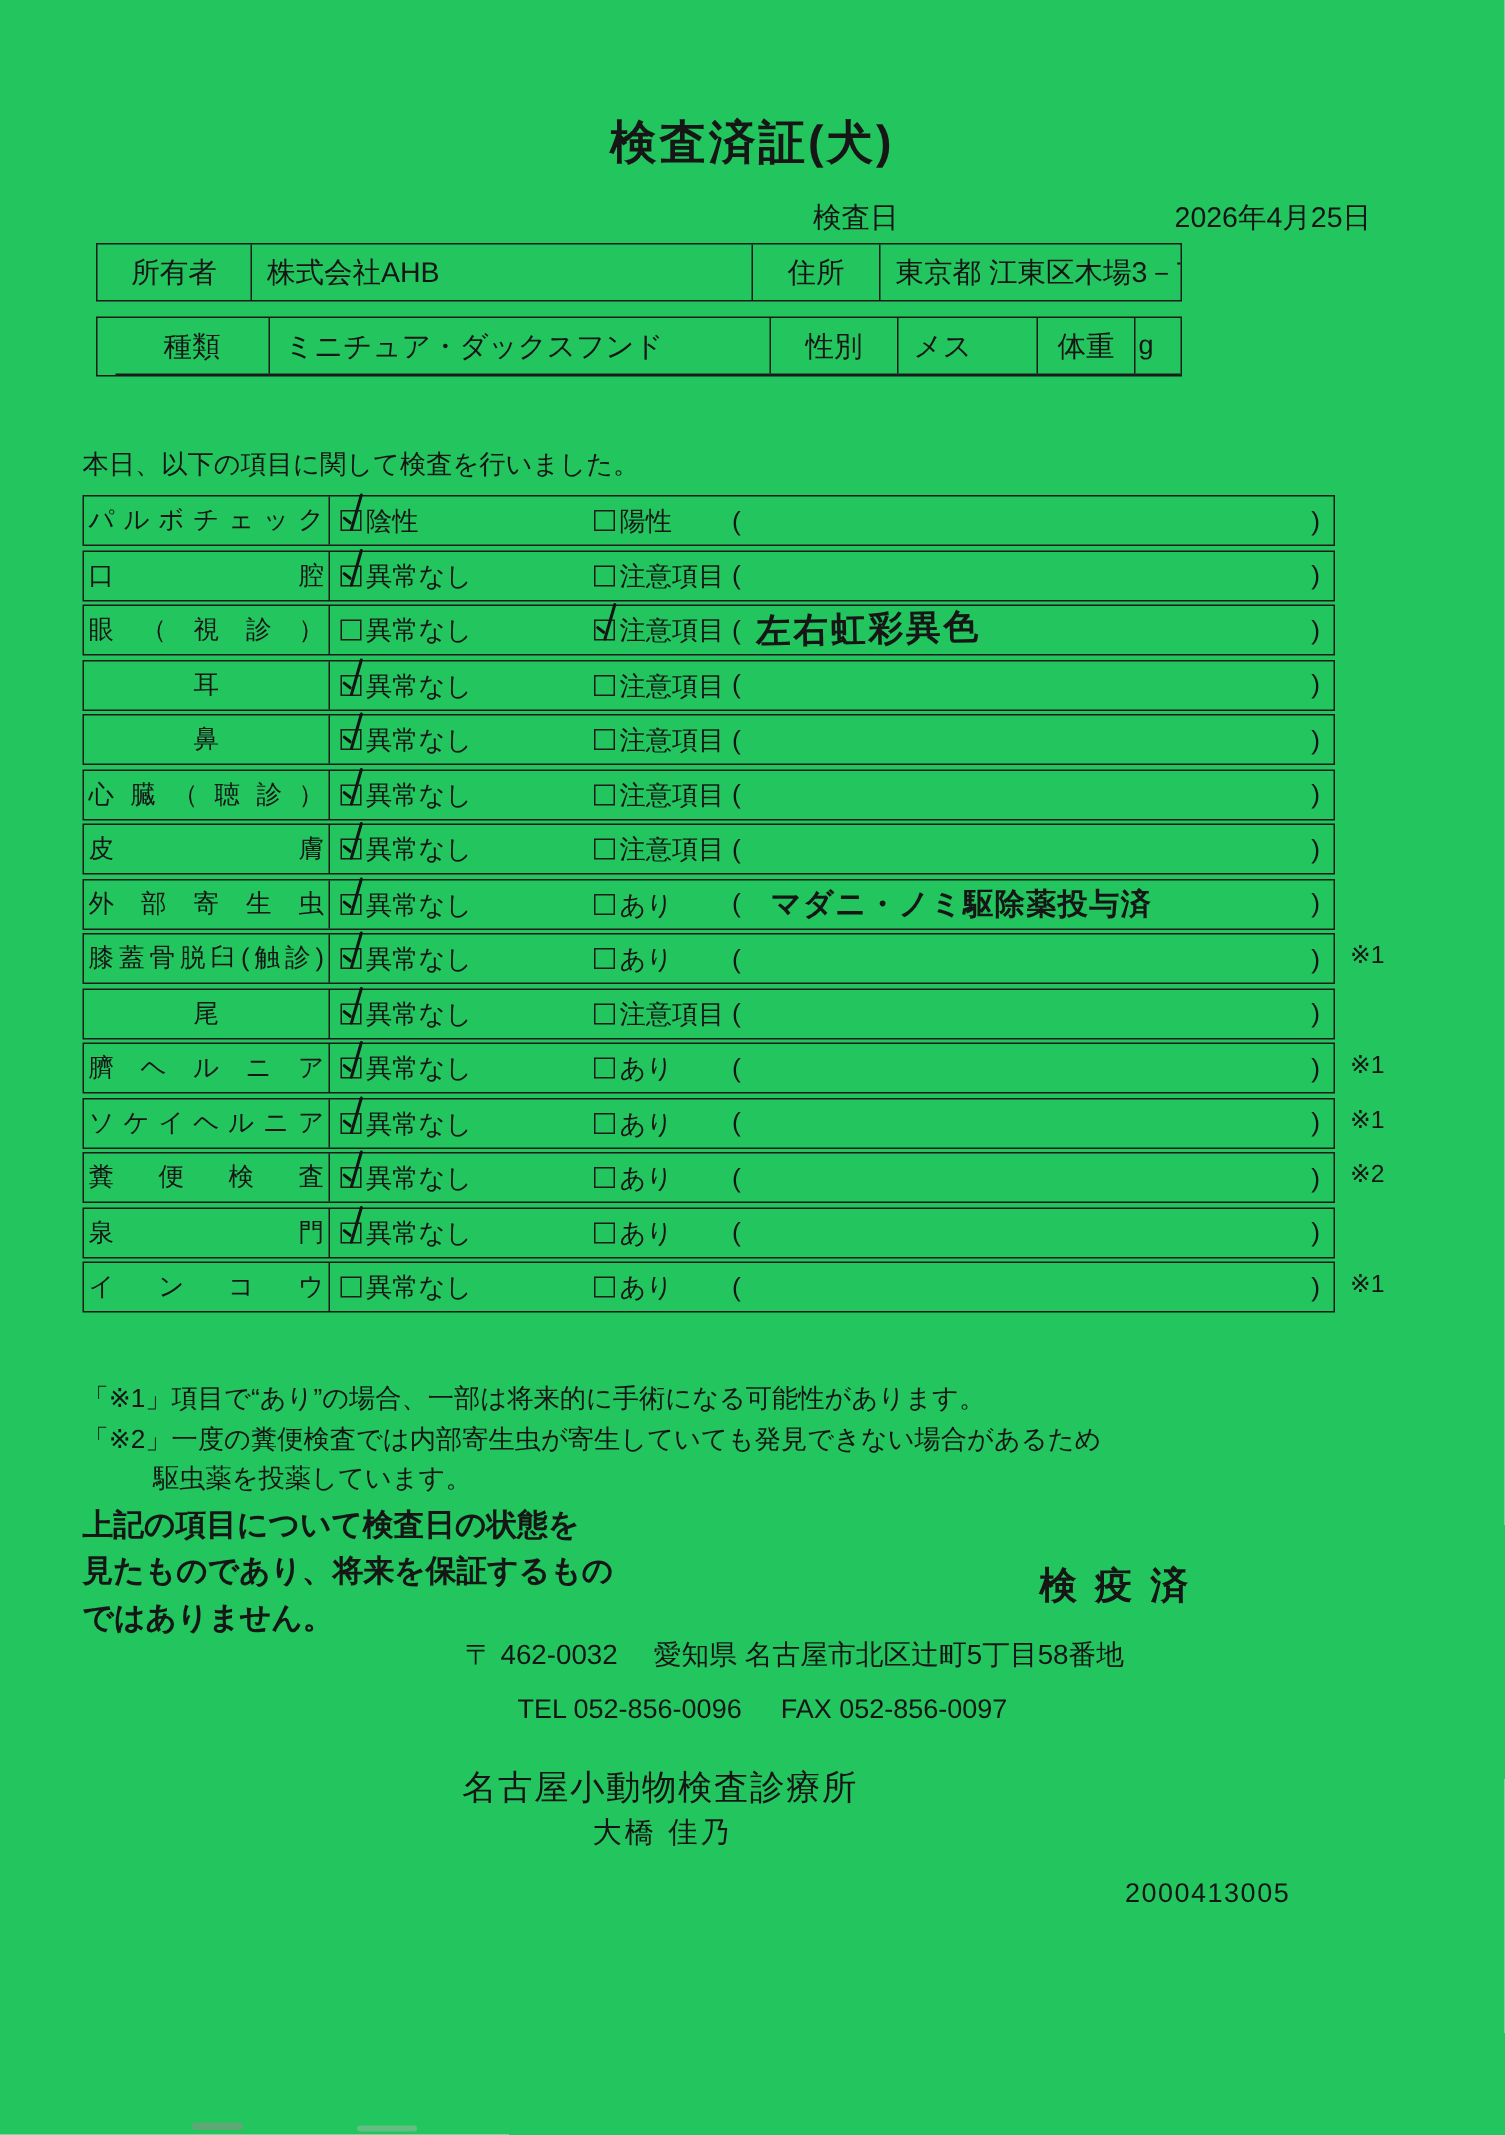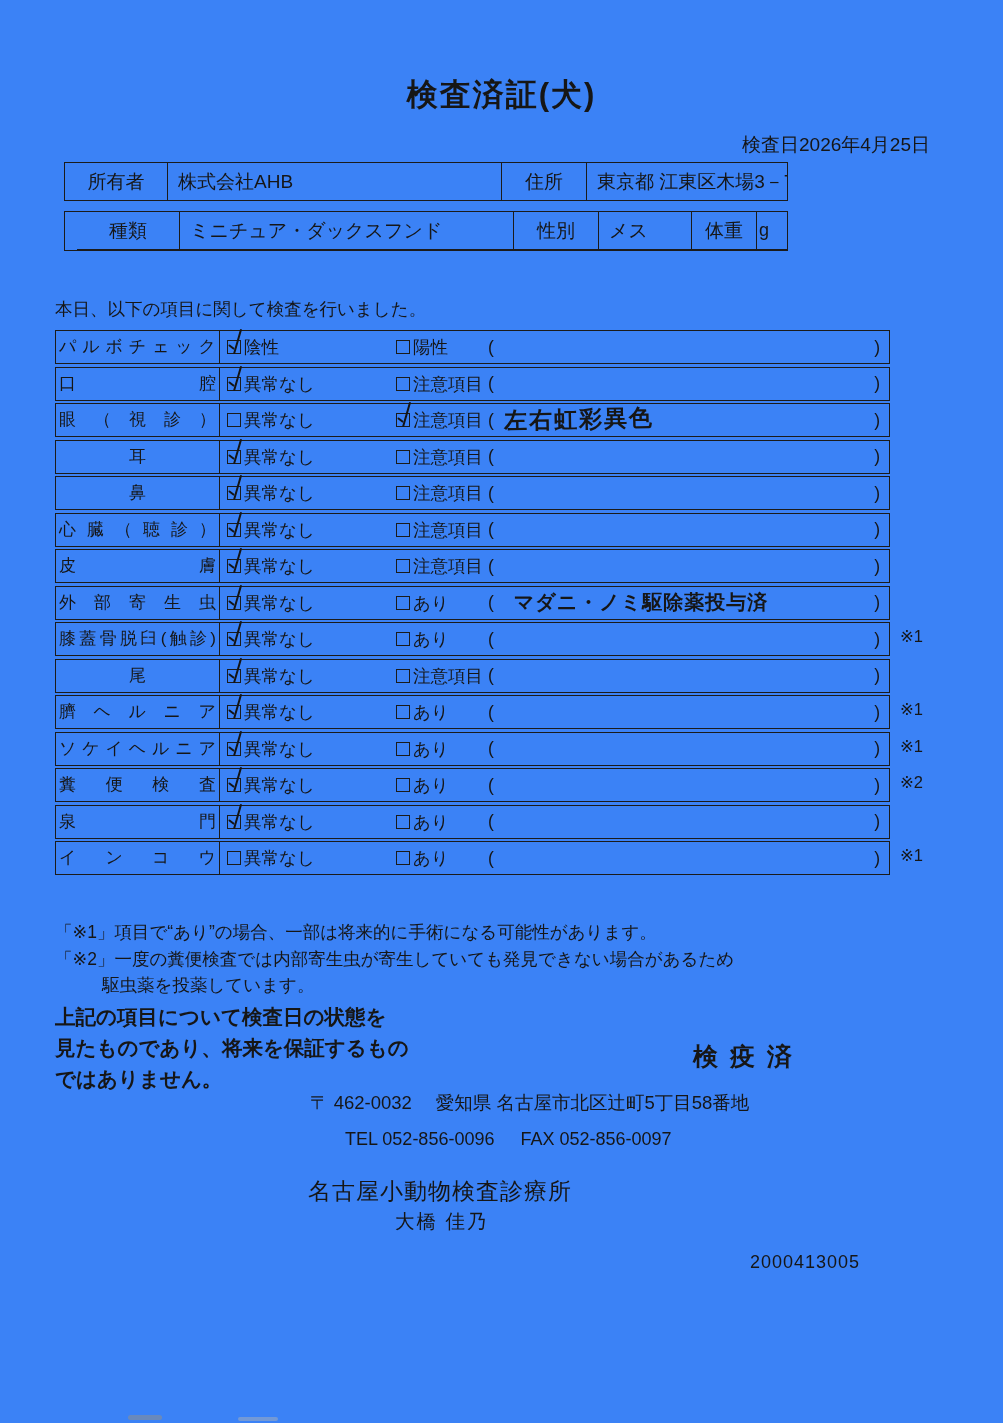--- a/index.html
+++ b/index.html
@@ -1,29 +1,29 @@
 <!DOCTYPE html>
 <html><head>
 <meta charset="utf-8">
 <style>
   html,body { margin:0; padding:0; background:#d8d8d6; }
   .page {
     position:relative; width:1003px; height:1423px;
-    background:#3b82f6;
+    background:#22c55e;
     font-family:"Liberation Sans","DejaVu Sans",sans-serif;
     color:#161616; overflow:hidden;
   }
   
   .title {
     position:absolute; top:74px; left:0; width:100%;
     text-align:center; font-size:31px; font-weight:bold; letter-spacing:2px;
   }
   .date-line {
-    position:absolute; top:132px; left:558px; width:372px;
-    display:flex; justify-content:flex-end; font-size:19px;
+    position:absolute; top:132px; left:542px; width:372px;
+    display:flex; justify-content:space-between; font-size:19px;
   }
   .tbl {
     position:absolute; left:64px; width:724px;
     border:1.6px solid #1b1b1b; box-sizing:border-box; background:transparent;
   }
   .tbl-a { top:162px; }
   .tbl-b { top:211px;padding-left:12px; }
   .t-row { display:flex; height:37px; }
   .tbl-b .t-row:first-child { border-bottom:1.6px solid #1b1b1b; }
   .cell {

